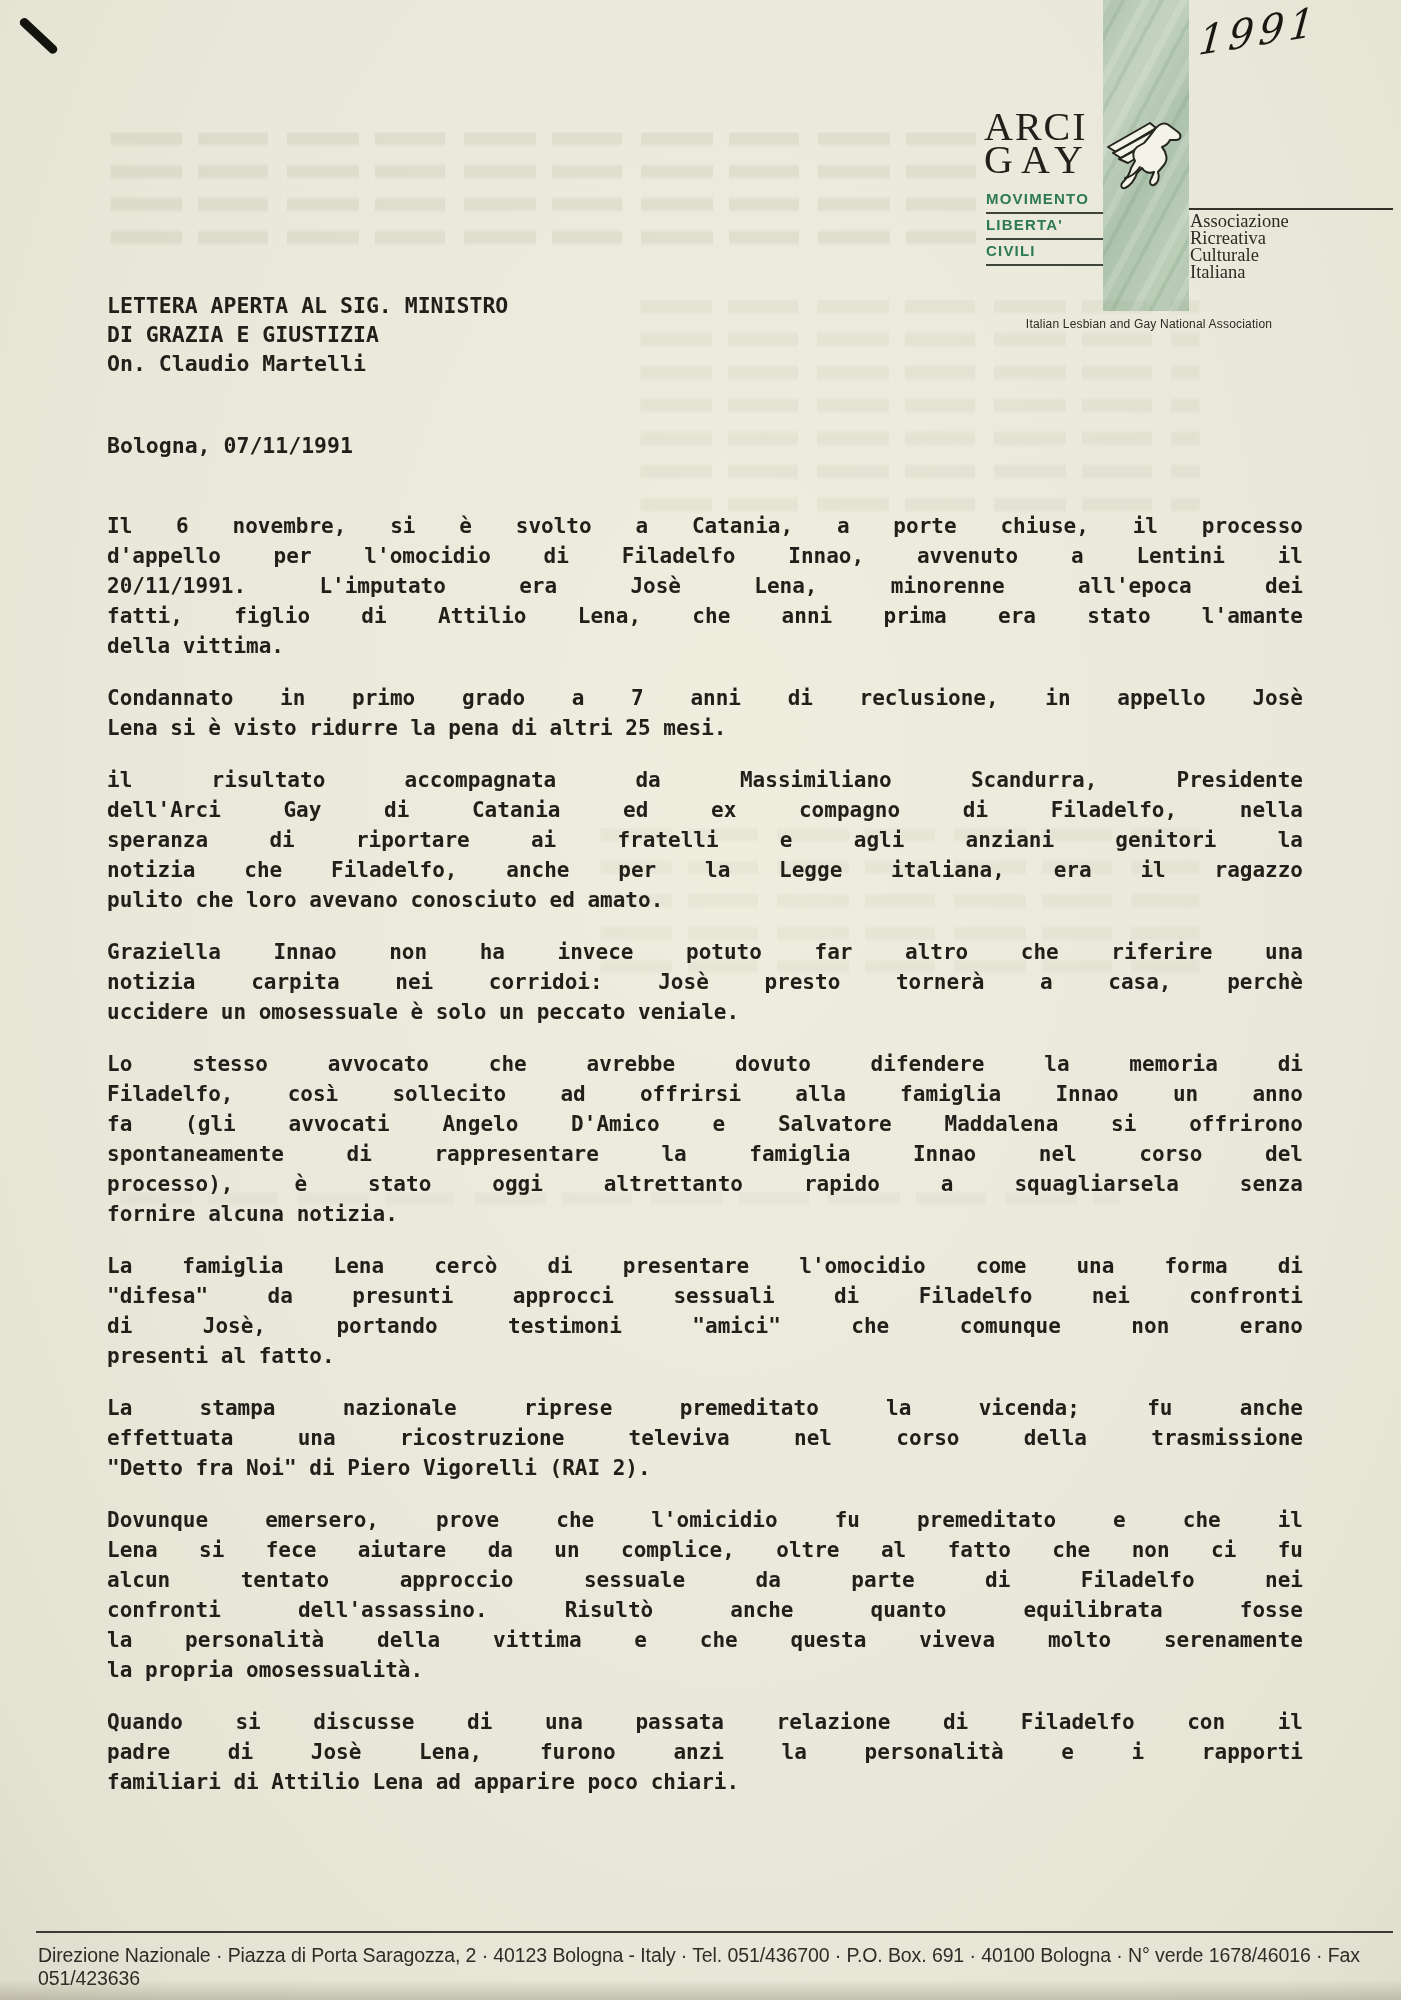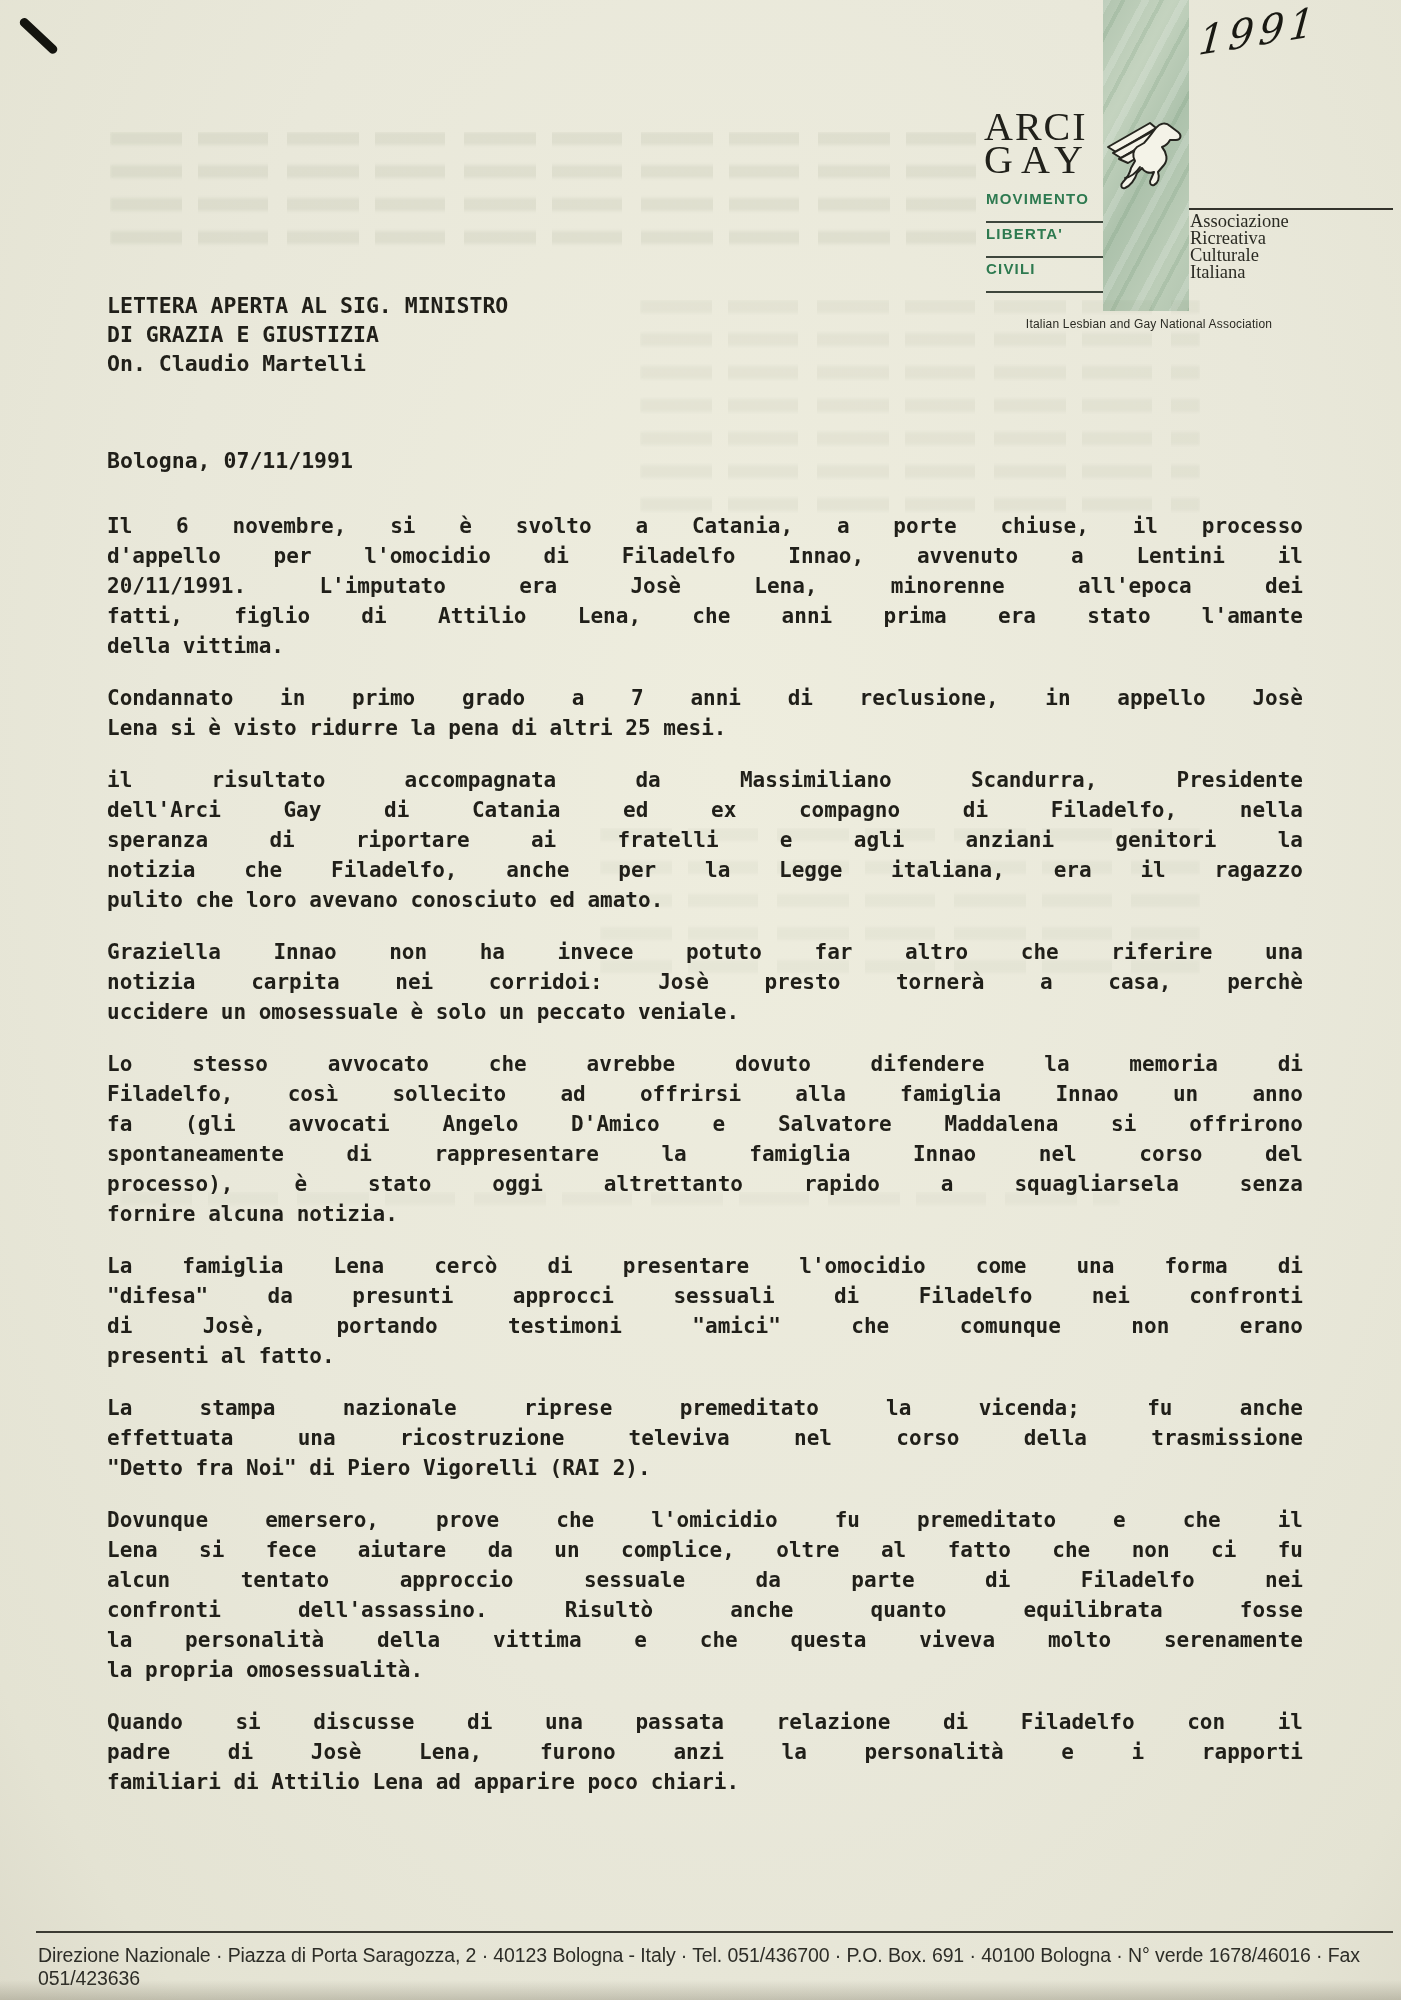--- a/index.html
+++ b/index.html
@@ -45,38 +45,38 @@
     font-family:"Liberation Serif","DejaVu Serif",serif; color:#21211b;
     text-align:left;
   }
   .org-l1 { font-size:40px; line-height:33px; letter-spacing:2px; }
   .org-l2 { font-size:40px; line-height:33px; letter-spacing:8px; }
 
   .movement { position:absolute; left:986px; top:191px; width:117px; }
   .mov-row {
     color:#2e7a50; font-weight:bold; font-size:15px; line-height:15px;
     letter-spacing:1.2px; border-bottom:2px solid #3e463c;
-    padding-bottom:15px; margin-bottom:3px;
+    padding-bottom:6px; margin-bottom:3px;
   }
 
   .assoc-rule { position:absolute; left:1189px; top:208px; width:204px; height:2px; background:#33332c; }
   .assoc {
     position:absolute; left:1190px; top:213px; width:142px; text-align:left;
     font-family:"Liberation Serif","DejaVu Serif",serif;
     font-size:18.5px; line-height:17px; color:#2b2b24;
   }
   .subtitle-en {
     position:absolute; left:983px; top:317px; width:332px; text-align:center;
     font-size:12px; letter-spacing:0.2px; color:#2a2a23;
   }
 
   
   .tw { font-family:"DejaVu Sans Mono","Liberation Mono",monospace; font-weight:bold; color:#201f19; }
   .heading { position:absolute; left:107px; top:291px; font-size:21.5px; line-height:29px; }
-  .dateline { position:absolute; left:107px; top:446px; font-size:21.5px; line-height:29px; }
+  .dateline { position:absolute; left:107px; top:431px; font-size:21.5px; line-height:29px; }
   .body-col { position:absolute; left:107px; top:511px; width:1196px; font-size:21px; line-height:30px; }
   .tpara { margin:0 0 22px 0; }
   .tline { text-align:justify; text-align-last:justify; white-space:normal; }
   .tline-last { text-align-last:left; }
 
   
   .ghost {
     position:absolute; filter:blur(1.7px); pointer-events:none;
     background-image:repeating-linear-gradient(180deg, rgba(124,134,106,0.20) 0 13px, rgba(0,0,0,0) 13px 33px);
     -webkit-mask-image:repeating-linear-gradient(90deg,#000 0 72px, transparent 72px 88px, #000 88px 158px, transparent 158px 177px);

